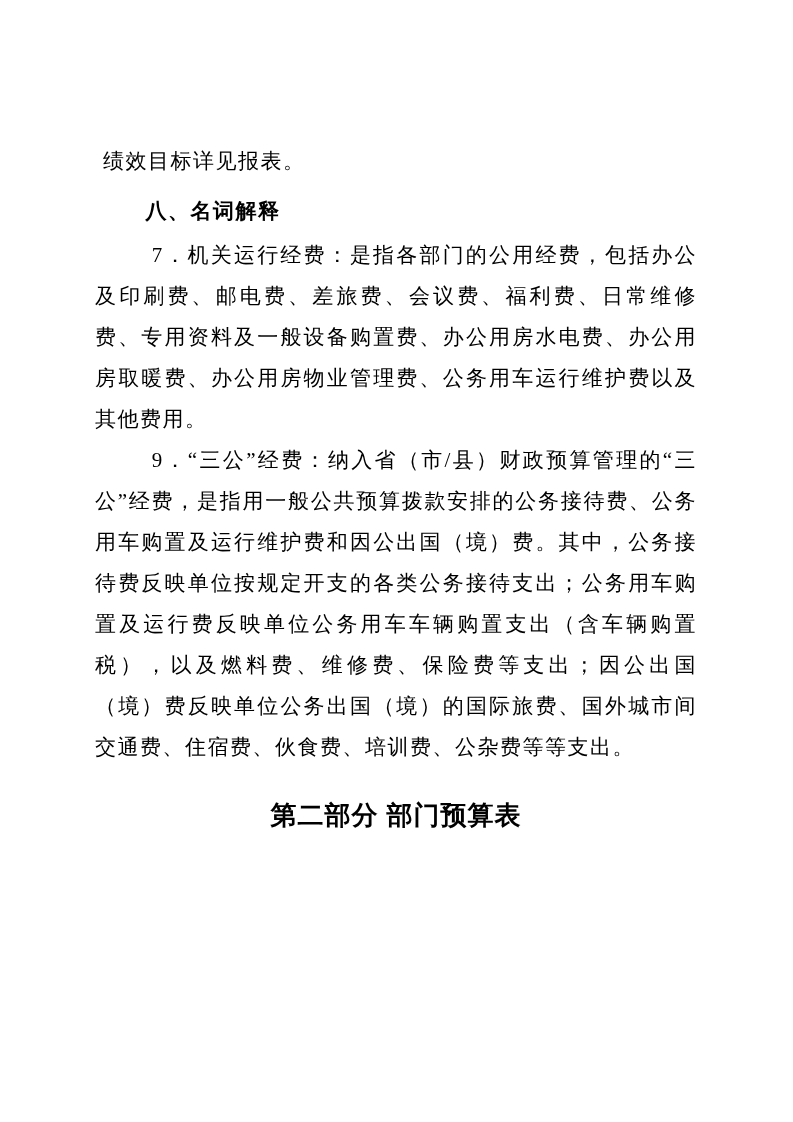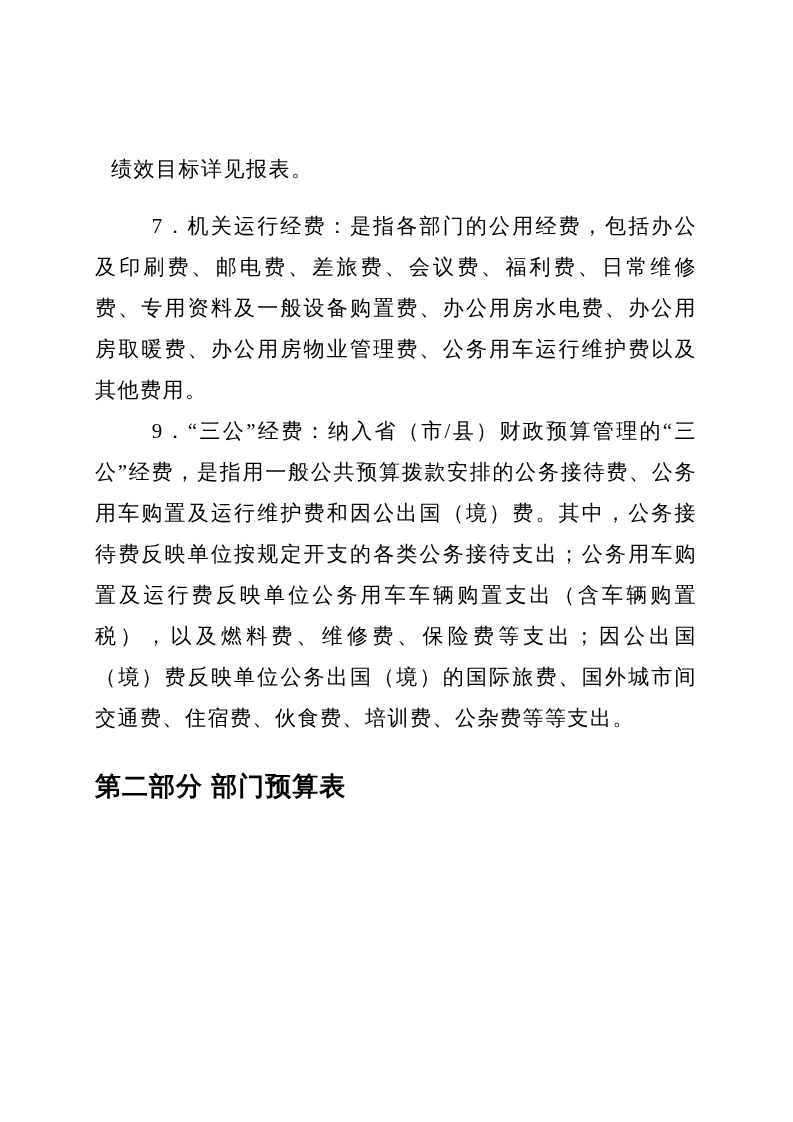--- a/index.html
+++ b/index.html
@@ -17,21 +17,21 @@
     font-family: "Liberation Serif", "DejaVu Serif", serif;
     color: #000000;
     box-sizing: border-box;
     padding: 133px 96px 0 95px;
   }
   .body-text {
     font-size: 21px;
     line-height: 41px;
     text-align: justify;
     letter-spacing: 1.5px;
-    margin: 16px;
+    margin: 8px;
   }
   .intro-line {
     text-indent: 0;
     text-align: left;
   }
   .section-heading {
     font-size: 21px;
     line-height: 41px;
     font-weight: bold;
     text-indent: 2.4em;
@@ -42,34 +42,36 @@
   .para {
     text-indent: 2.7em;
     margin: 0;
   }
   .para::after {
     
     content: "";
   }
   .part-heading {
     margin: 27px 0 0 0;
+    text-align: center;
     font-size: 26px;
     line-height: 40px;
     font-weight: bold;
     font-family: "Liberation Sans", "DejaVu Sans", sans-serif;
     letter-spacing: 1px;
   }
 </style>
 </head>
 <body>
 
 <div class="page">
 
   <p class="body-text intro-line">绩效目标详见报表。</p>
 
+  <h2 class="section-heading">八、名词解释</h2>
 
   <p class="body-text para">7．机关运行经费：是指各部门的公用经费，包括办公及印刷费、邮电费、差旅费、会议费、福利费、日常维修费、专用资料及一般设备购置费、办公用房水电费、办公用房取暖费、办公用房物业管理费、公务用车运行维护费以及其他费用。</p>
 
   <p class="body-text para">9．“三公”经费：纳入省（市/县）财政预算管理的“三公”经费，是指用一般公共预算拨款安排的公务接待费、公务用车购置及运行维护费和因公出国（境）费。其中，公务接待费反映单位按规定开支的各类公务接待支出；公务用车购置及运行费反映单位公务用车车辆购置支出（含车辆购置税），以及燃料费、维修费、保险费等支出；因公出国（境）费反映单位公务出国（境）的国际旅费、国外城市间交通费、住宿费、伙食费、培训费、公杂费等等支出。</p>
 
   <h1 class="part-heading">第二部分  部门预算表</h1>
 
 </div>
 
 </body></html>

